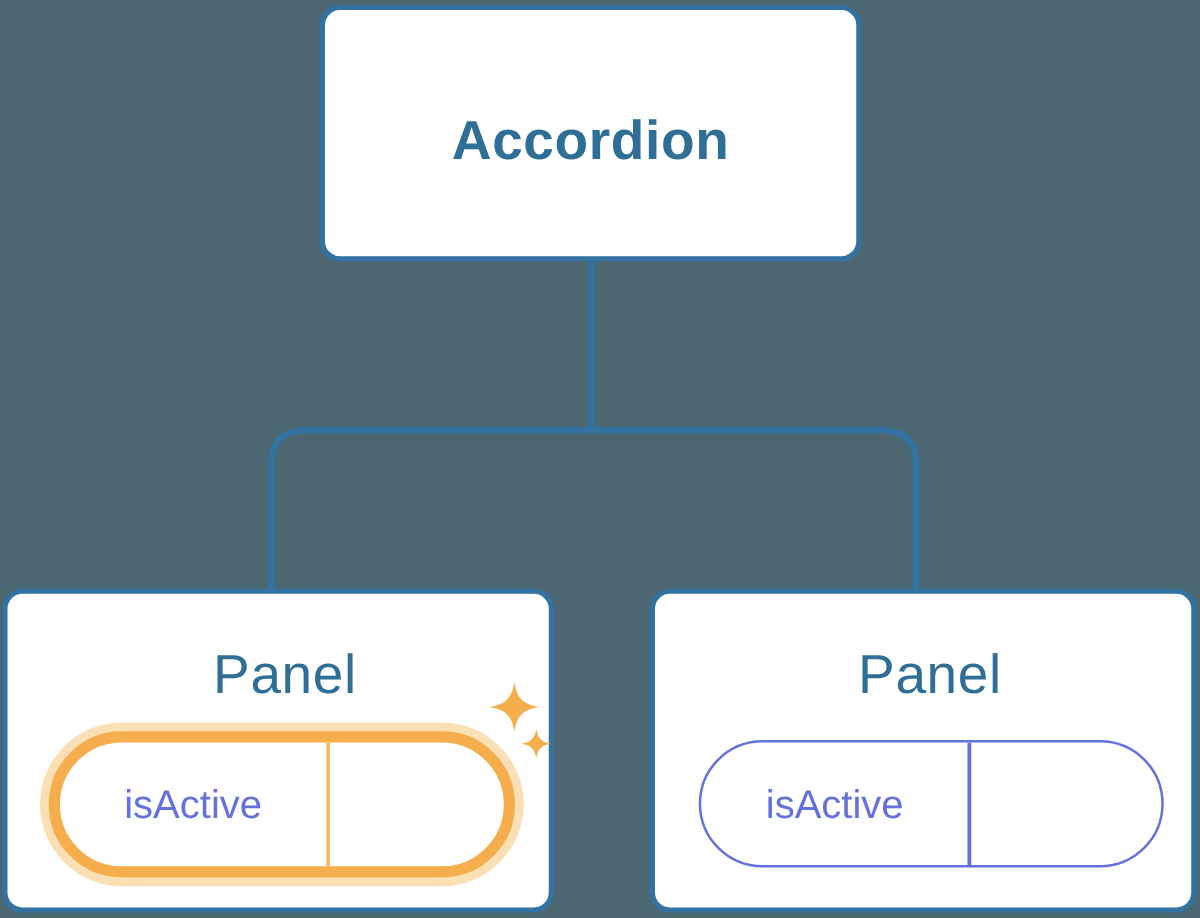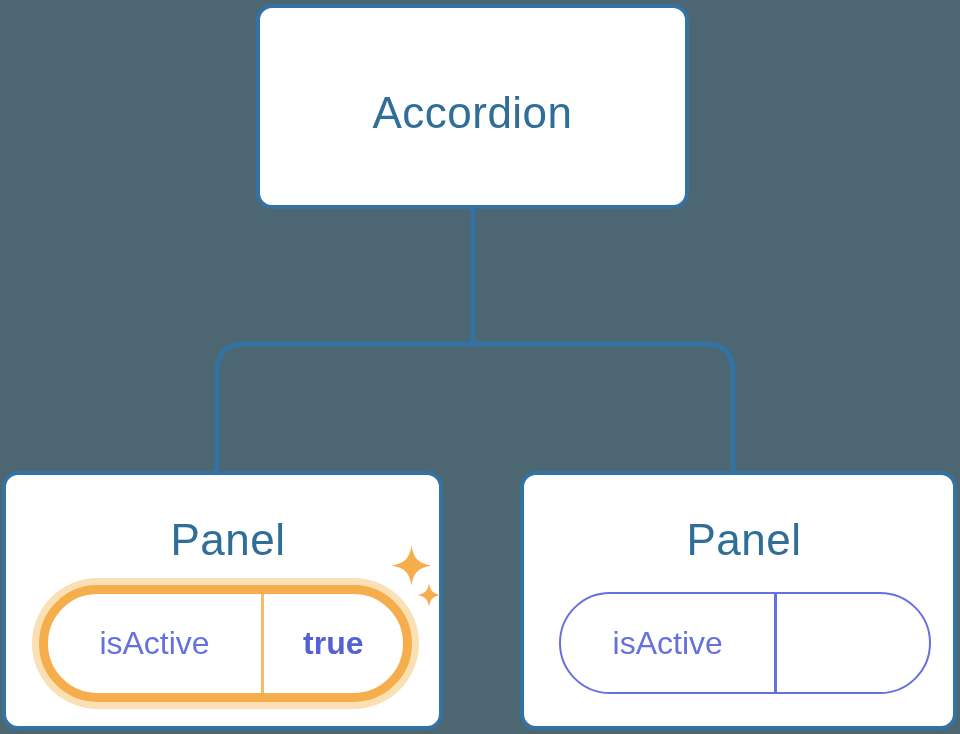--- a/index.html
+++ b/index.html
@@ -28,21 +28,21 @@
   }
 
   .root-node {
     left: 256px; top: 4px;
     width: 433px; height: 205px;
     display: flex; align-items: center; justify-content: center;
   }
 
   .node-label {
     font-size: 44px;
-    font-weight: 400;
+    font-weight: 700;
     letter-spacing: 0.5px;
     color: var(--node-text-blue, #2F6E96);
     margin-top: 12px;
   }
 
   .panel-node-left  { left: 2px;   top: 471px; width: 441px; height: 259px; }
   .panel-node-right { left: 520px; top: 471px; width: 437px; height: 259px; }
 
   .panel-title {
     position: absolute;
@@ -123,21 +123,20 @@
     <div class="panel-title">Panel</div>
 
     <svg class="sparkles" viewBox="0 0 60 72" fill="none">
       <path d="M27.5 7.5 C29.5 20.5 34.5 25.5 47.5 27.5 C34.5 29.5 29.5 34.5 27.5 47.5 C25.5 34.5 20.5 29.5 7.5 27.5 C20.5 25.5 25.5 20.5 27.5 7.5 Z" fill="#F6AD4C"></path>
       <path d="M45 45 C46.2 52.8 49.2 55.8 57 57 C49.2 58.2 46.2 61.2 45 69 C43.8 61.2 40.8 58.2 33 57 C40.8 55.8 43.8 52.8 45 45 Z" fill="#F6AD4C"></path>
     </svg>
 
     <div class="prop-pill pill-active">
       <div class="pill-cell cell-name-active">isActive</div>
       <div class="pill-divider divider-orange"></div>
-      <div class="pill-cell cell-value-active cell-value-bold">true</div>
     </div>
   </div>
 
   <div class="node panel-node-right">
     <div class="panel-title">Panel</div>
 
     <div class="prop-pill pill-inactive">
       <div class="pill-cell cell-name-inactive">isActive</div>
       <div class="pill-divider divider-purple"></div>
     </div>

